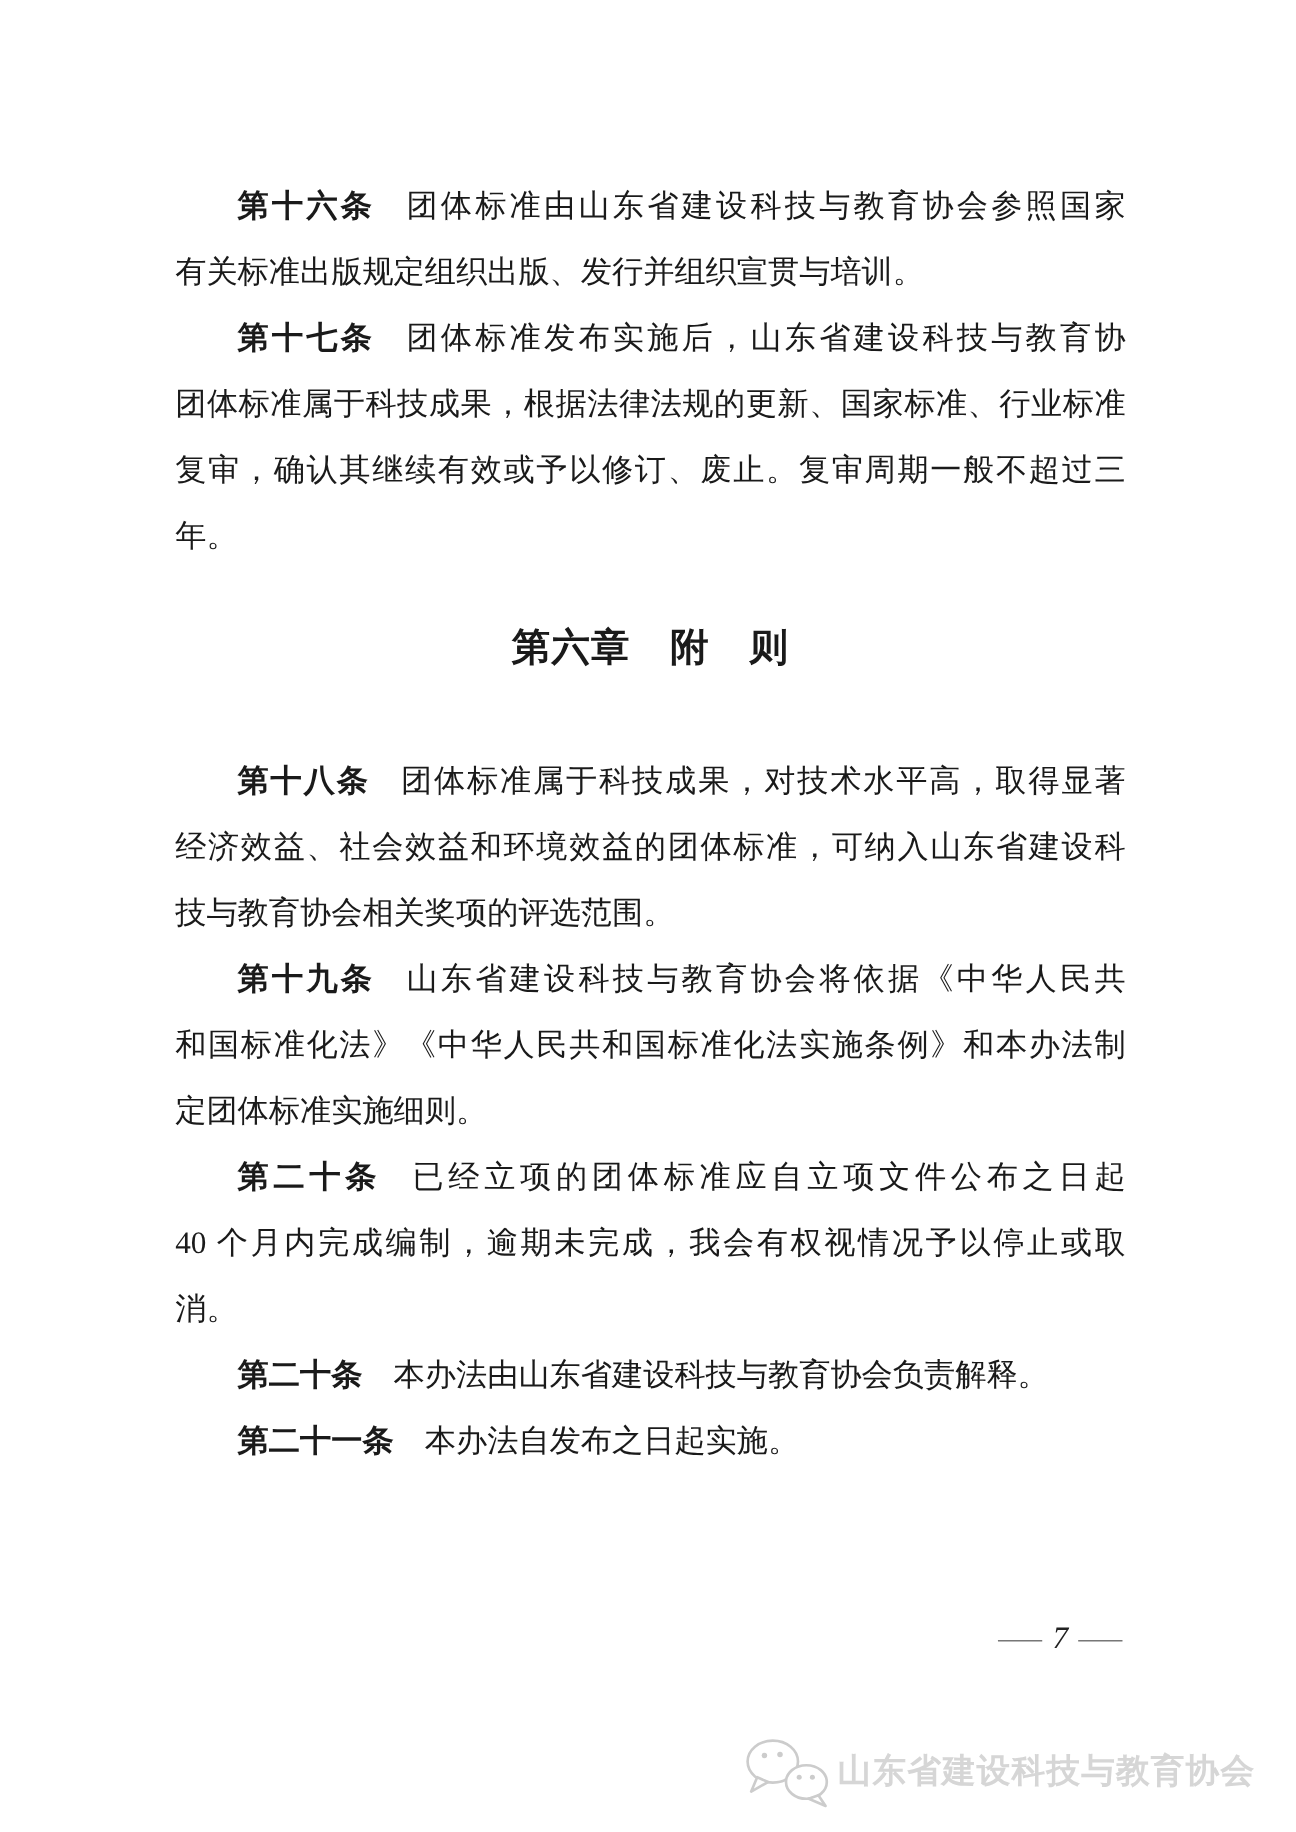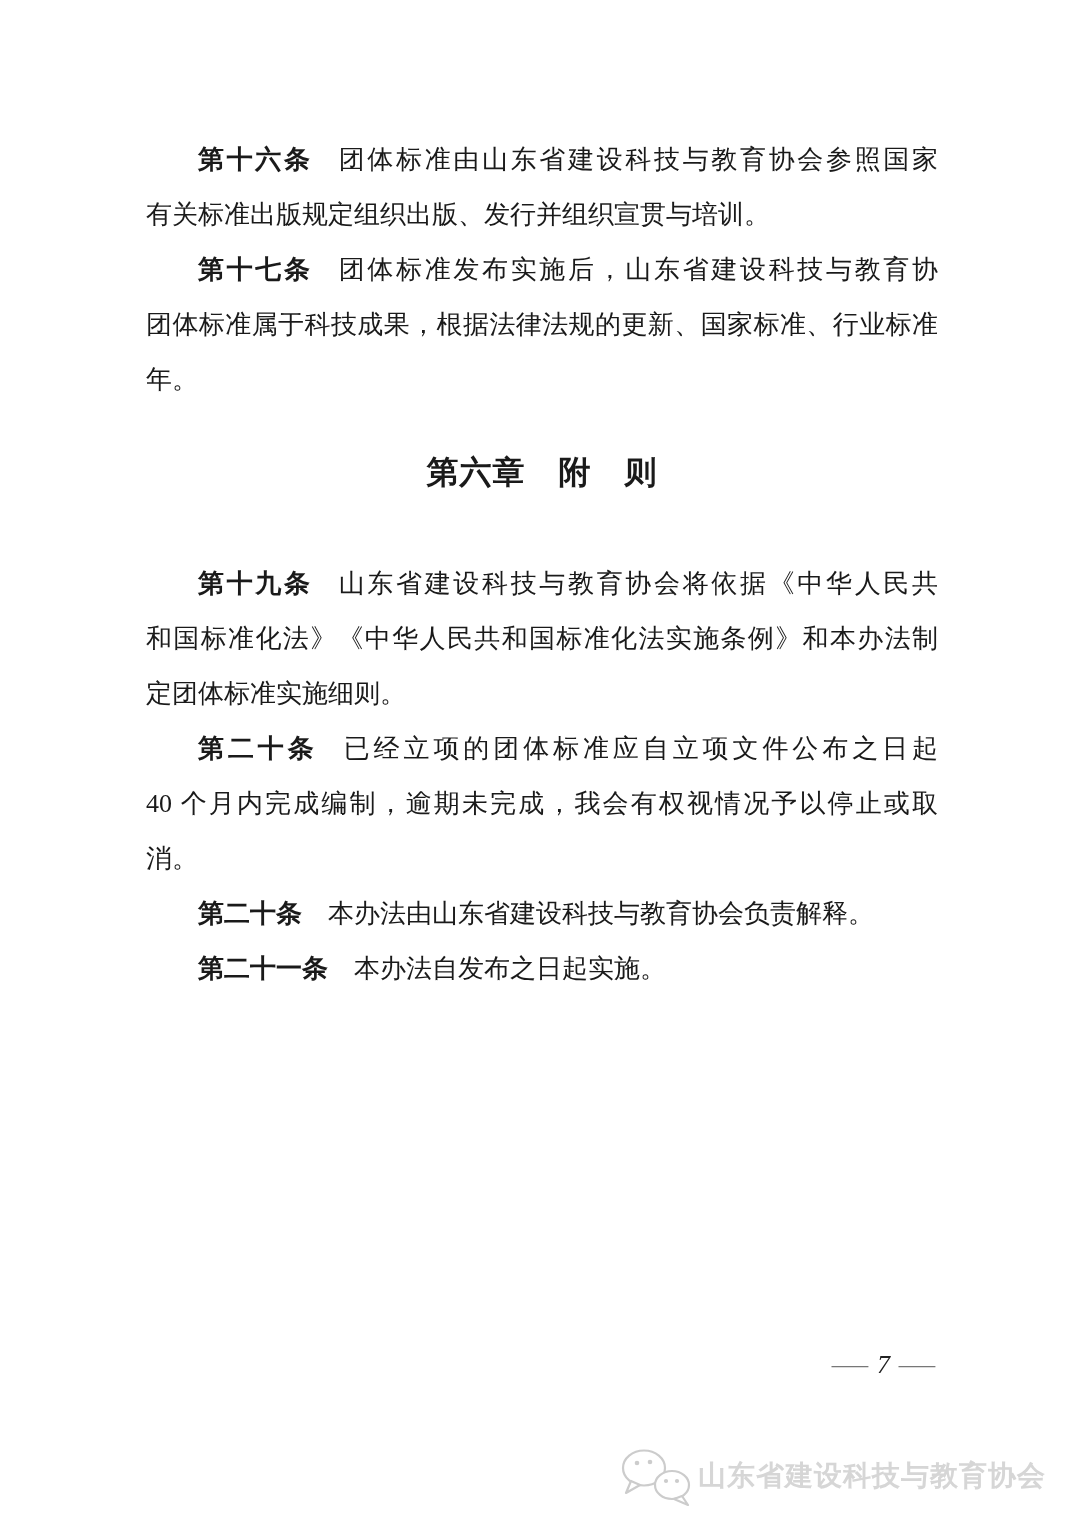--- a/index.html
+++ b/index.html
@@ -9,21 +9,21 @@
     height: 1527px;
     margin: 0 auto;
     background: #ffffff;
     overflow: hidden;
     font-family: "Liberation Serif", "DejaVu Serif", serif;
     color: #1a1a1a;
   }
   .content {
     position: absolute;
     left: 146px;
-    top: 132px;
+    top: 144px;
     width: 792px;
     font-size: 26px;
     line-height: 55px;
   }
   .article { margin: 0; padding: 0; }
   .line {
     display: block;
     text-align: justify;
     text-align-last: justify;
   }
@@ -91,25 +91,31 @@
   <div class="content">
 
     <p class="article">
       <span class="line fill first"><b class="label">第十六条</b><span>团体标准由山东省建设科技与教育协会参照国家</span></span>
       <span class="line end">有关标准出版规定组织出版、发行并组织宣贯与培训。</span>
     </p>
 
     <p class="article">
       <span class="line fill first"><b class="label">第十七条</b><span>团体标准发布实施后，山东省建设科技与教育协</span></span>
       <span class="line fill">团体标准属于科技成果，根据法律法规的更新、国家标准、行业标准</span>
+      <span class="line fill">复审，确认其继续有效或予以修订、废止。复审周期一般不超过三</span>
       <span class="line end">年。</span>
     </p>
 
     <span class="chapter-heading">第六章　附　则</span>
 
+    <p class="article">
+      <span class="line fill first"><b class="label">第十八条</b><span>团体标准属于科技成果，对技术水平高，取得显著</span></span>
+      <span class="line fill">经济效益、社会效益和环境效益的团体标准，可纳入山东省建设科</span>
+      <span class="line end">技与教育协会相关奖项的评选范围。</span>
+    </p>
 
     <p class="article">
       <span class="line fill first"><b class="label">第十九条</b><span>山东省建设科技与教育协会将依据《中华人民共</span></span>
       <span class="line fill">和国标准化法》《中华人民共和国标准化法实施条例》和本办法制</span>
       <span class="line end">定团体标准实施细则。</span>
     </p>
 
     <p class="article">
       <span class="line fill first"><b class="label">第二十条</b><span>已经立项的团体标准应自立项文件公布之日起</span></span>
       <span class="line fill">40 个月内完成编制，逾期未完成，我会有权视情况予以停止或取</span>

